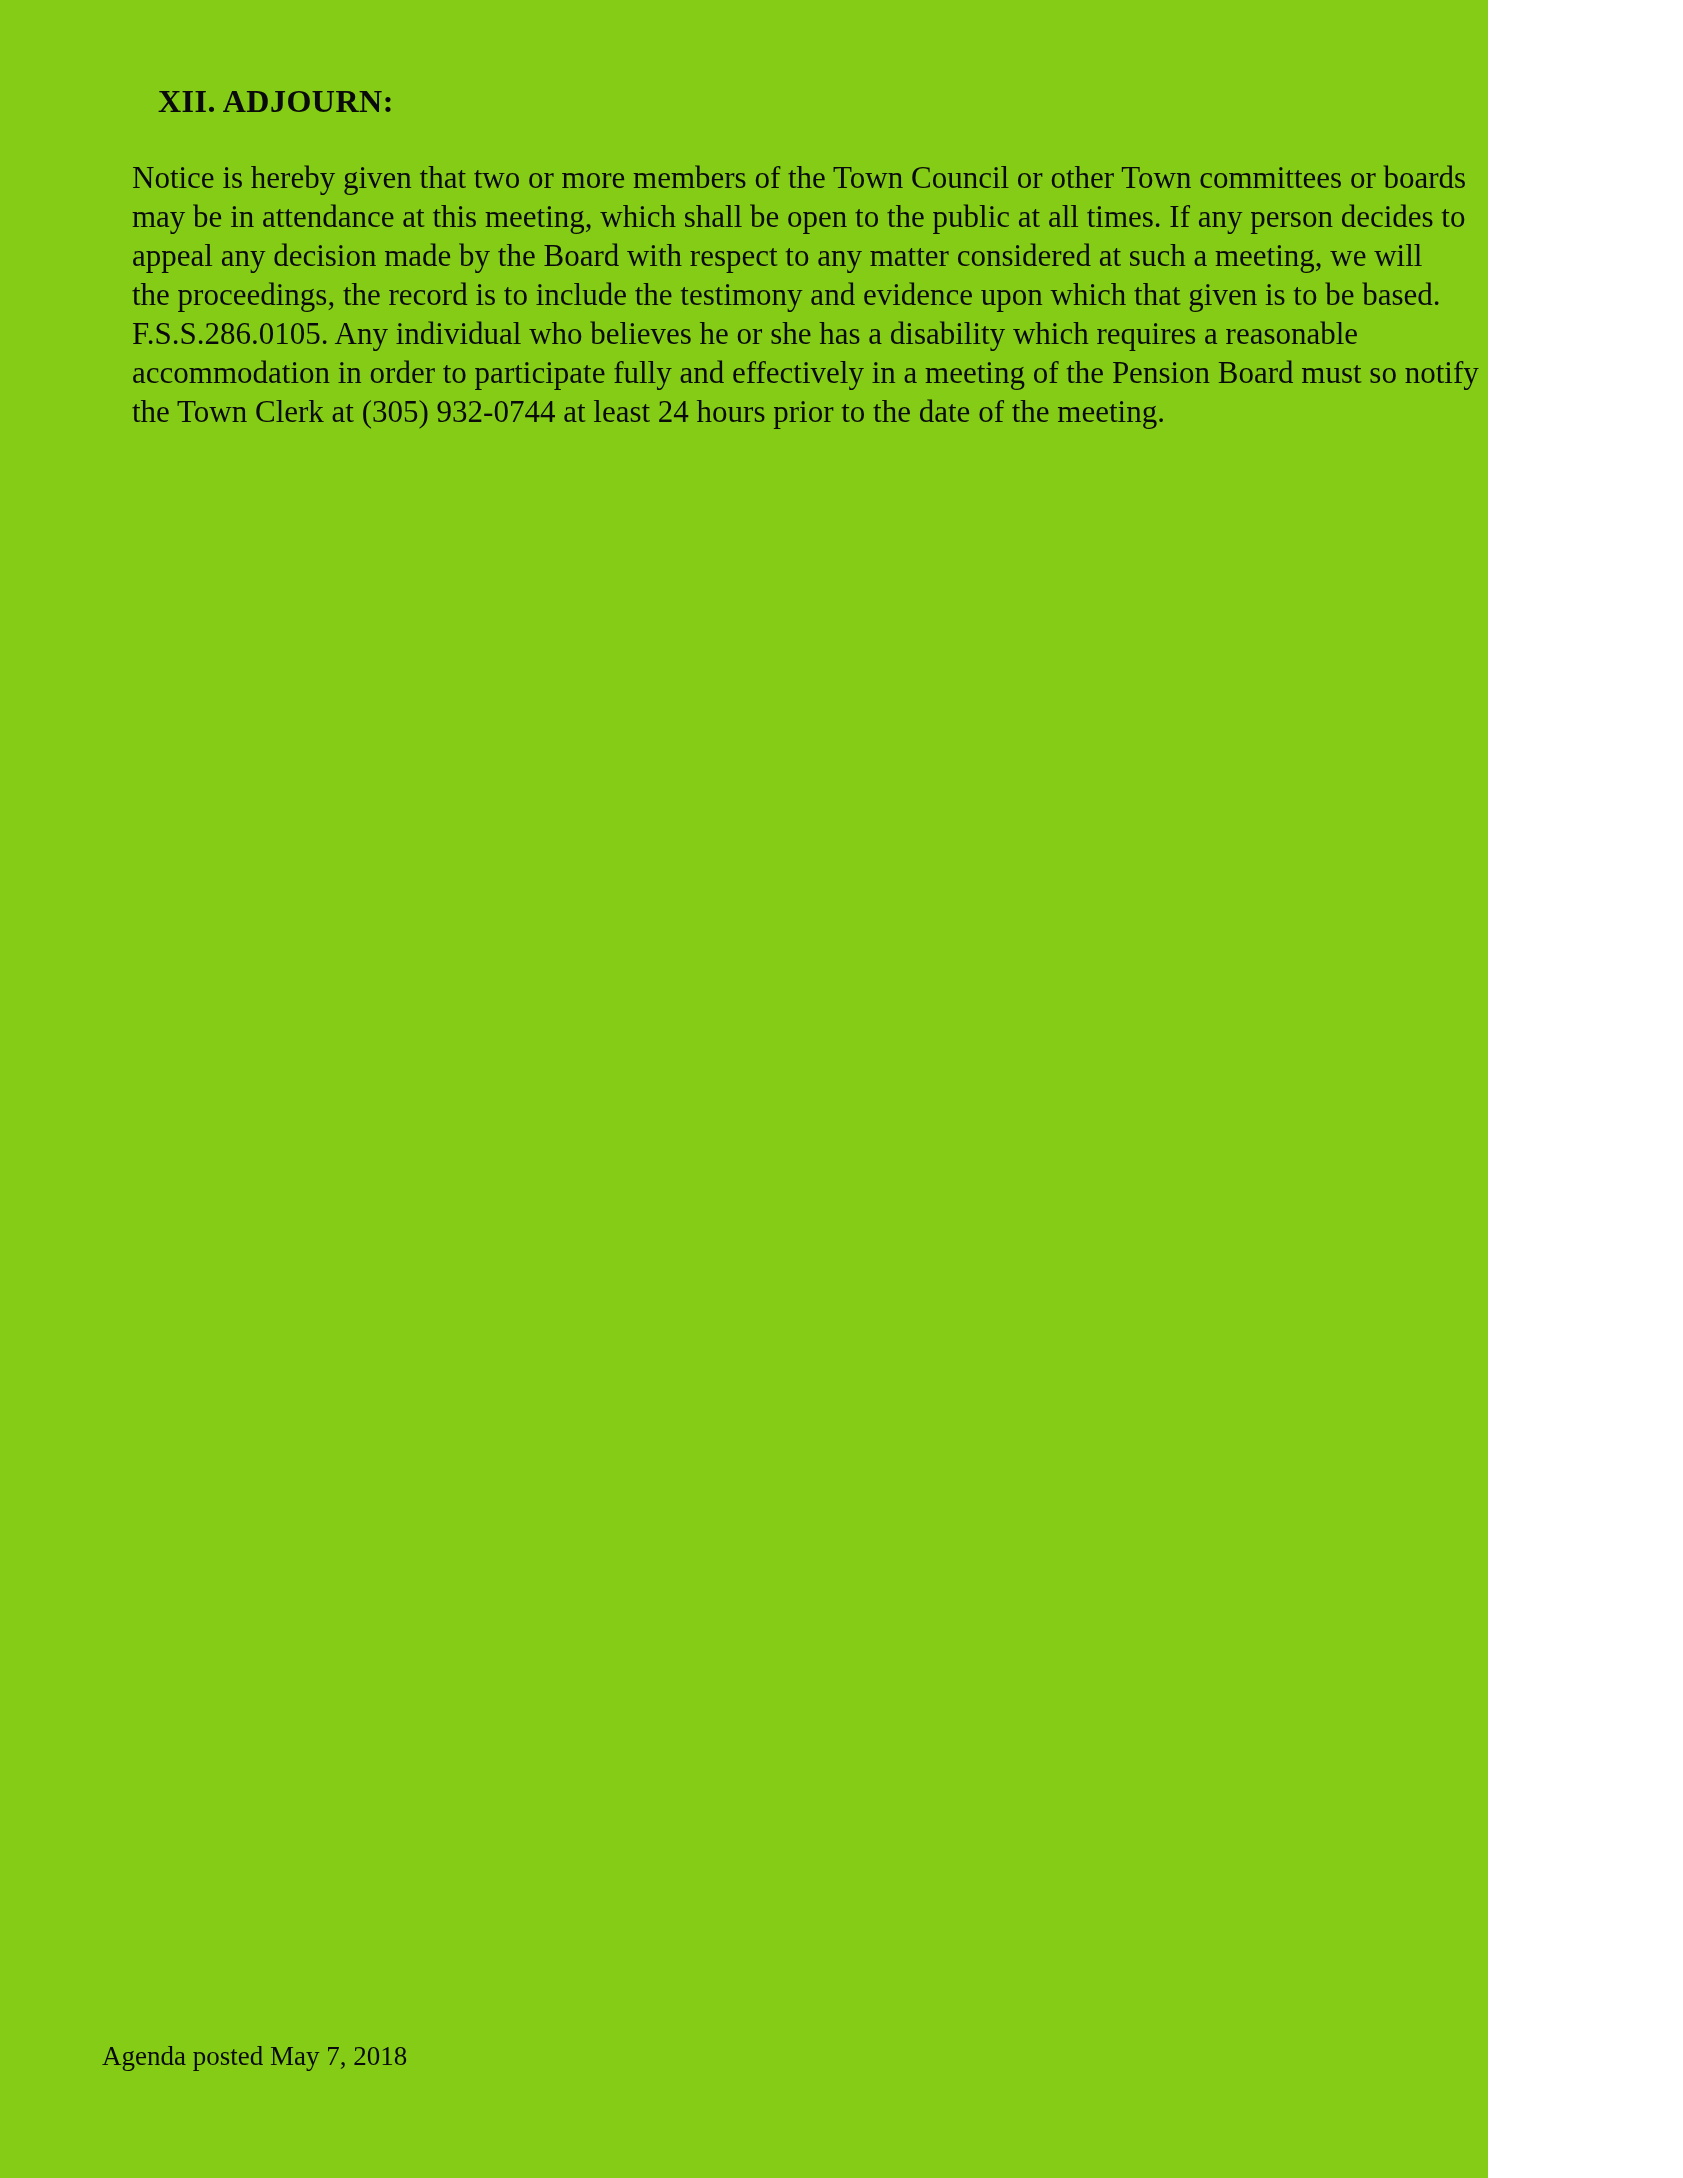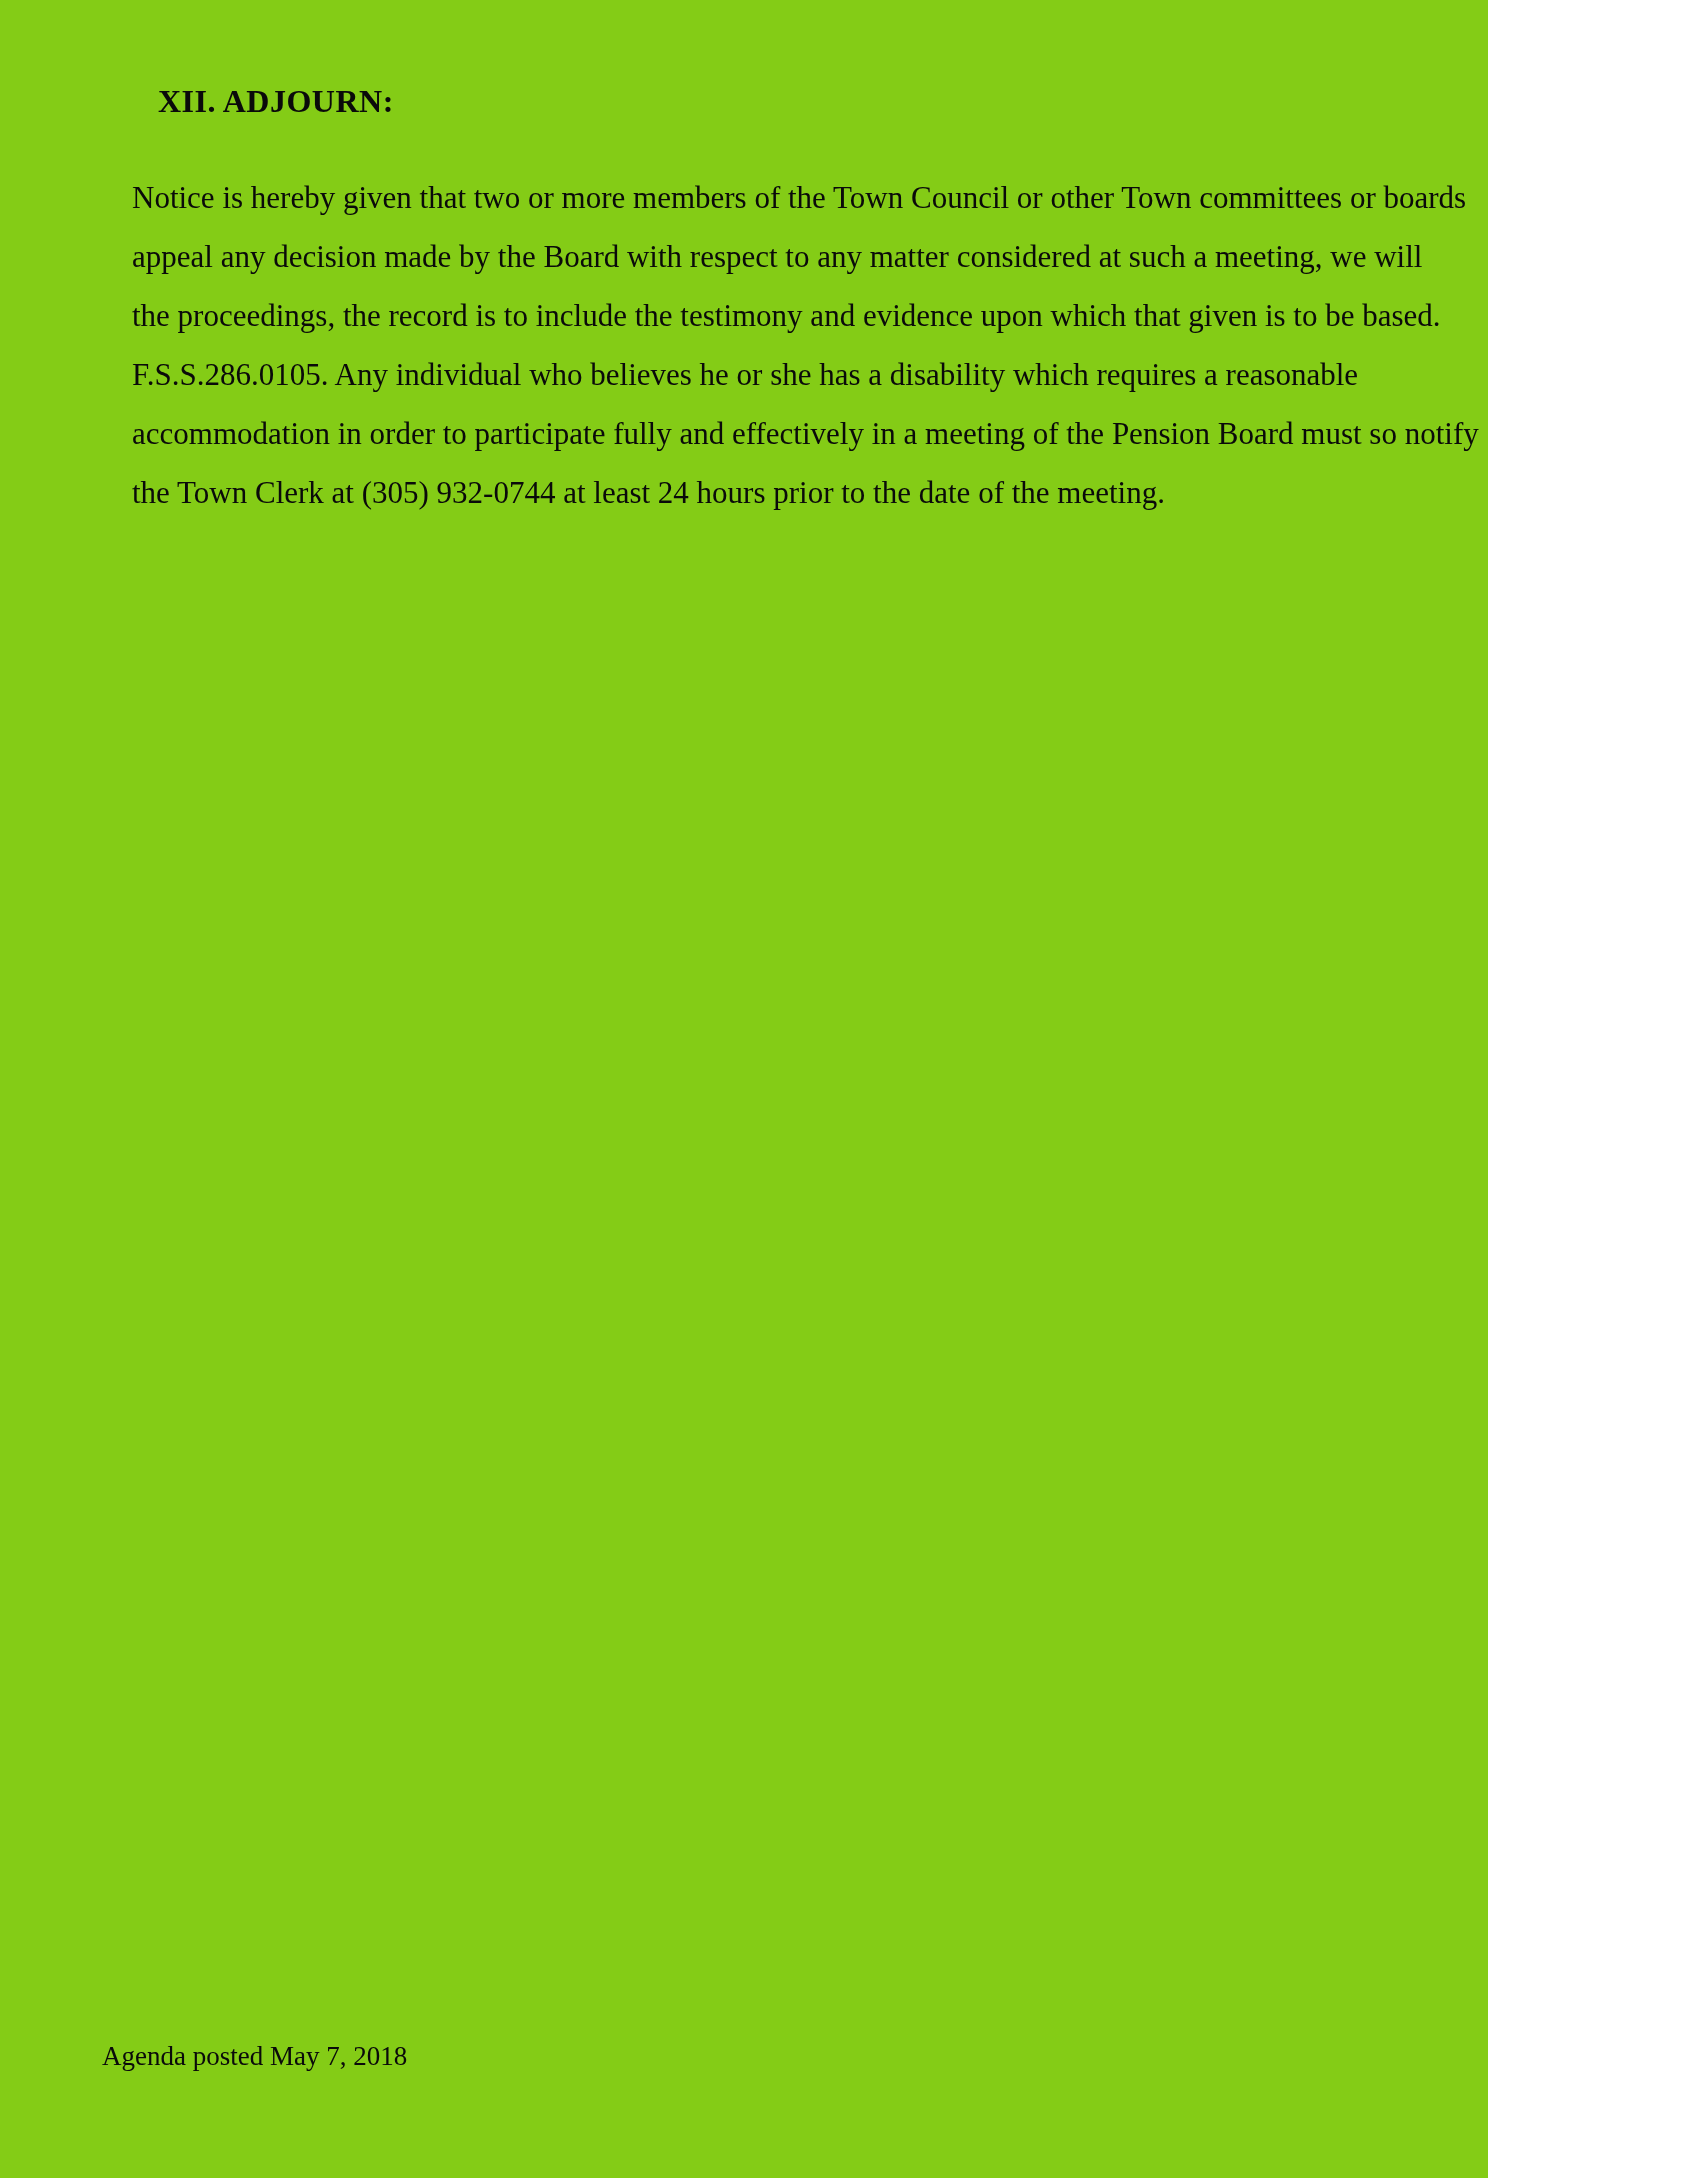--- a/index.html
+++ b/index.html
@@ -29,39 +29,39 @@
   .notice {
     position: absolute;
     left: 132px;
     top: 158px;
     width: 1485px;
     font-size: 31px;
     line-height: 39px;
   }
   .notice .line {
     white-space: pre;
-    margin-top: 20px;
   }
   .footer {
     position: absolute;
     left: 102px;
     top: 2041px;
     font-size: 27px;
     white-space: pre;
   }
 </style>
 </head>
 <body>
 
 <div class="page">
 
   <div class="heading">XII. ADJOURN:</div>
 
   <div class="notice">
     <div class="line">Notice is hereby given that two or more members of the Town Council or other Town committees or boards</div>
+    <div class="line">may be in attendance at this meeting, which shall be open to the public at all times. If any person decides to</div>
     <div class="line">appeal any decision made by the Board with respect to any matter considered at such a meeting, we will</div>
     <div class="line">the proceedings, the record is to include the testimony and evidence upon which that given is to be based.</div>
     <div class="line">F.S.S.286.0105. Any individual who believes he or she has a disability which requires a reasonable</div>
     <div class="line">accommodation in order to participate fully and effectively in a meeting of the Pension Board must so notify</div>
     <div class="line">the Town Clerk at (305) 932-0744 at least 24 hours prior to the date of the meeting.</div>
   </div>
 
   <div class="footer">Agenda posted May 7, 2018</div>
 
 </div>

